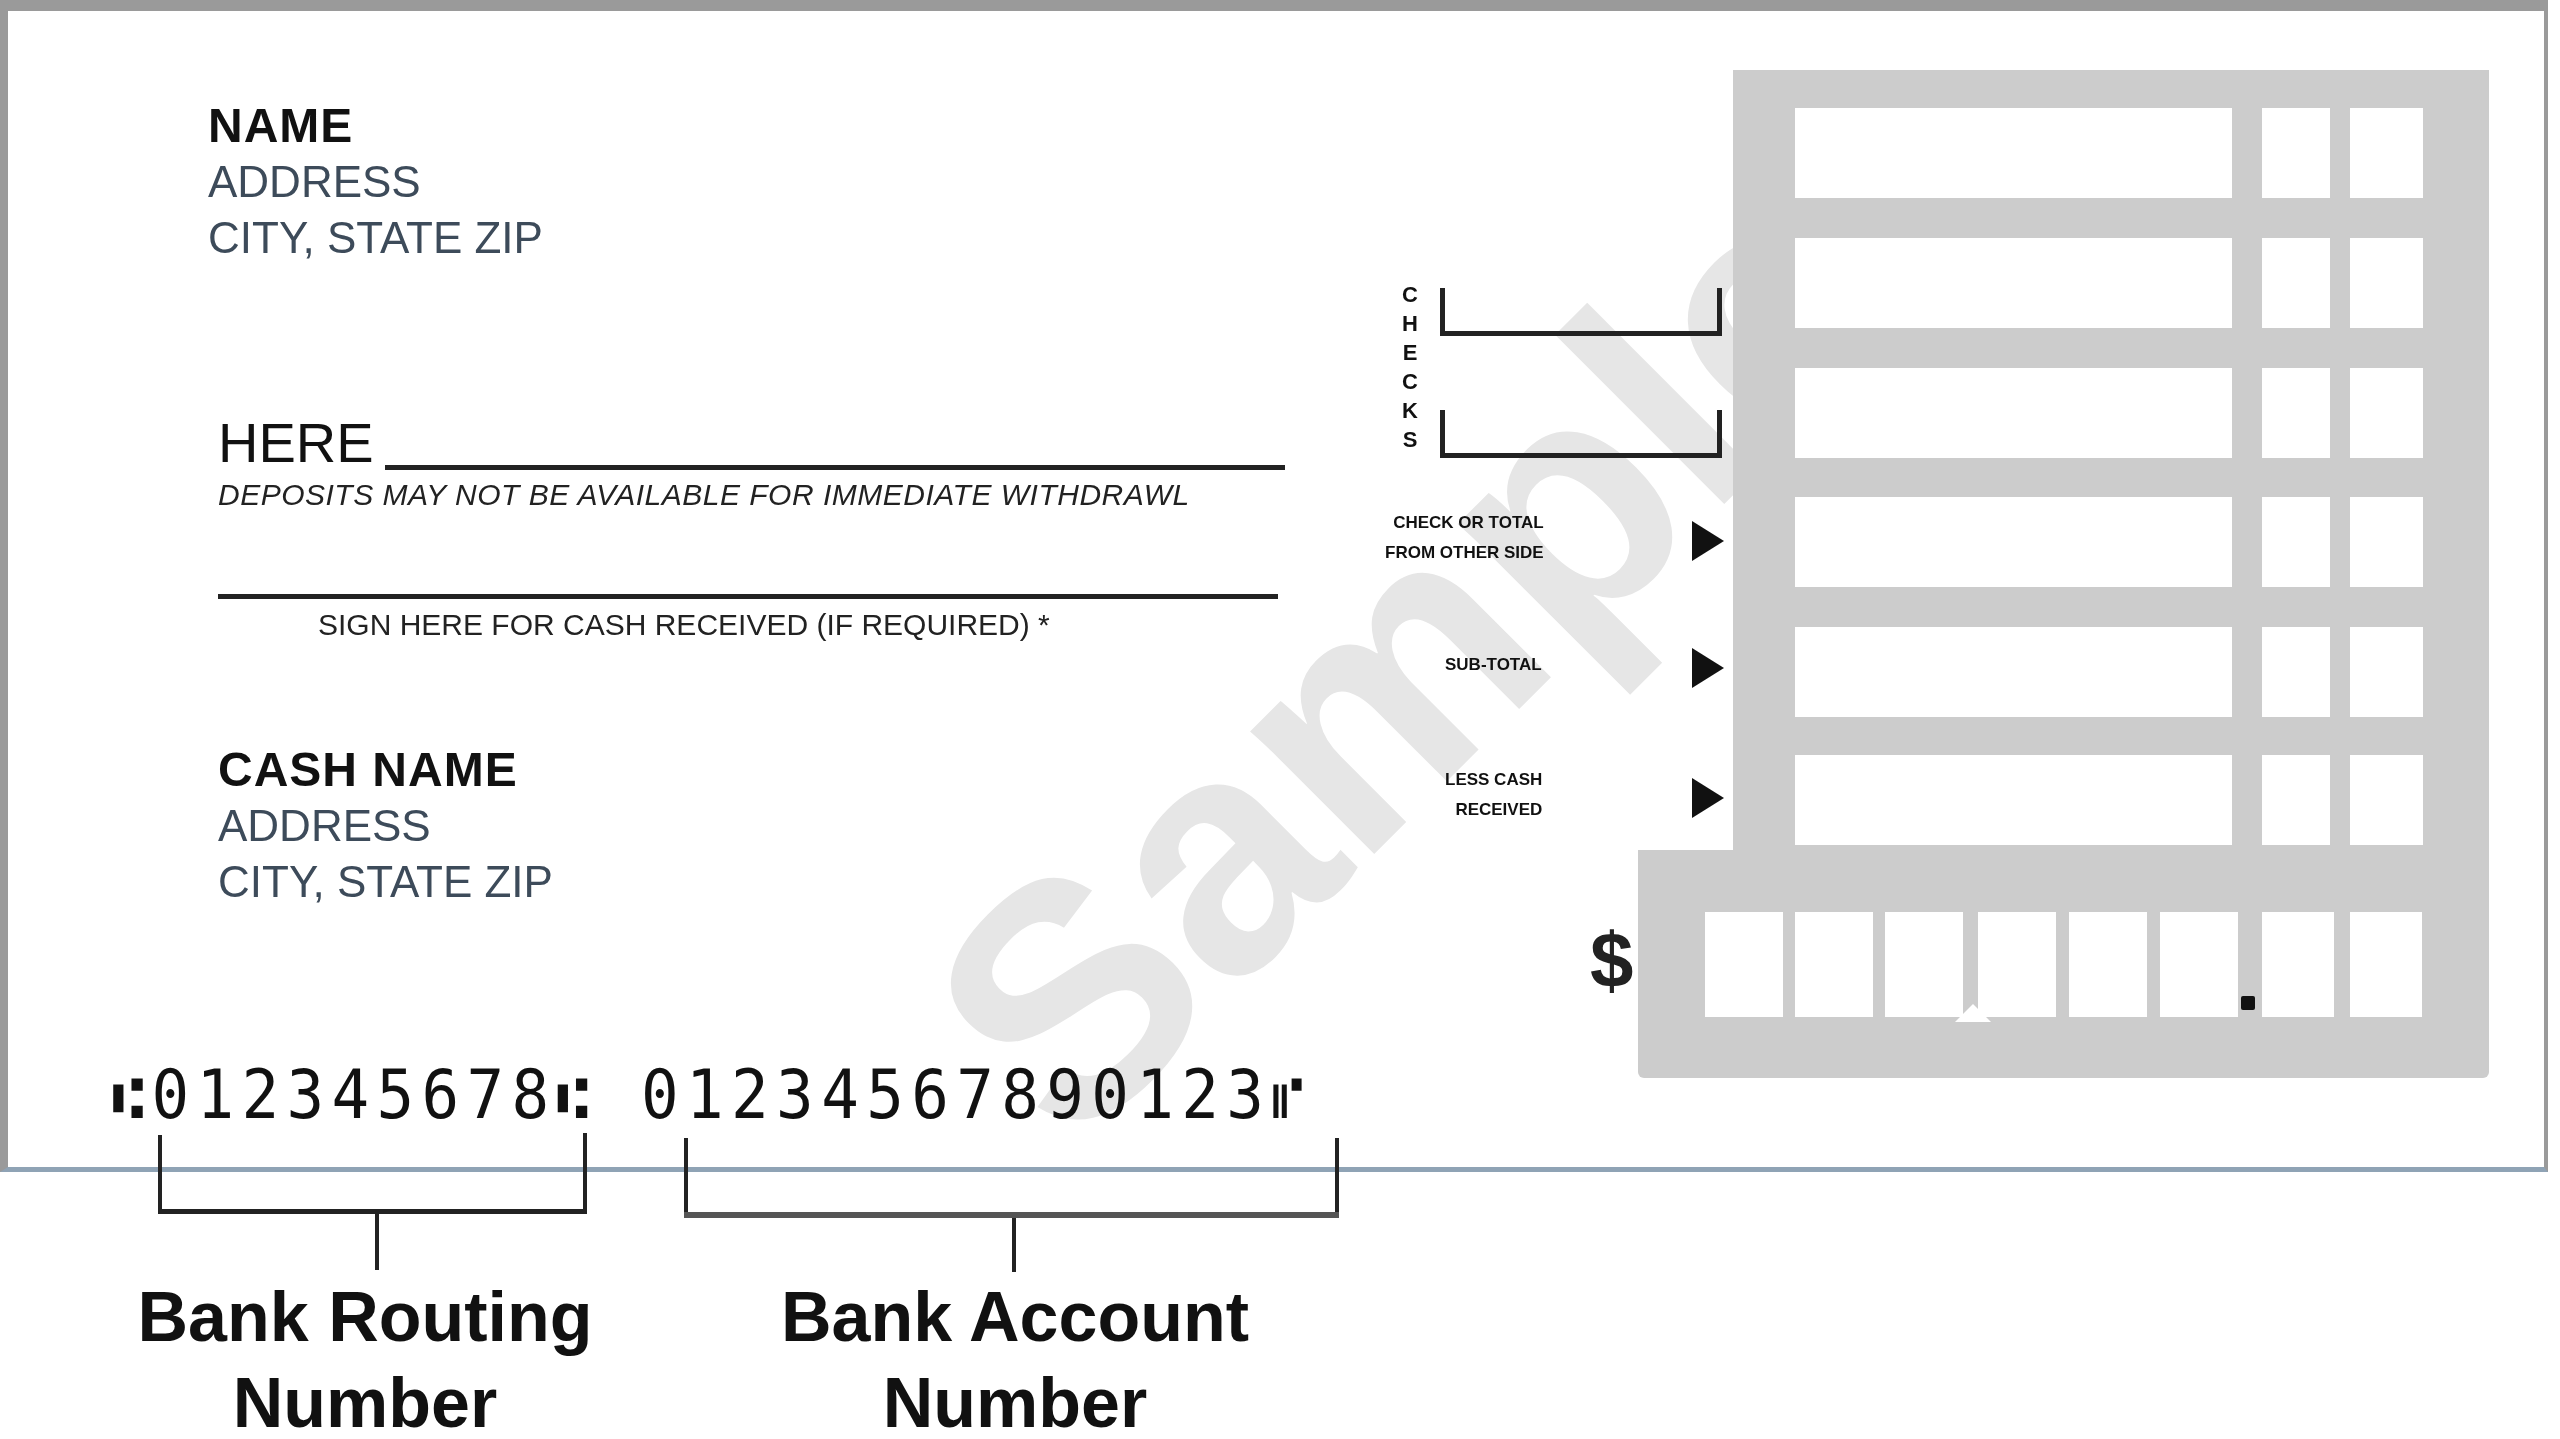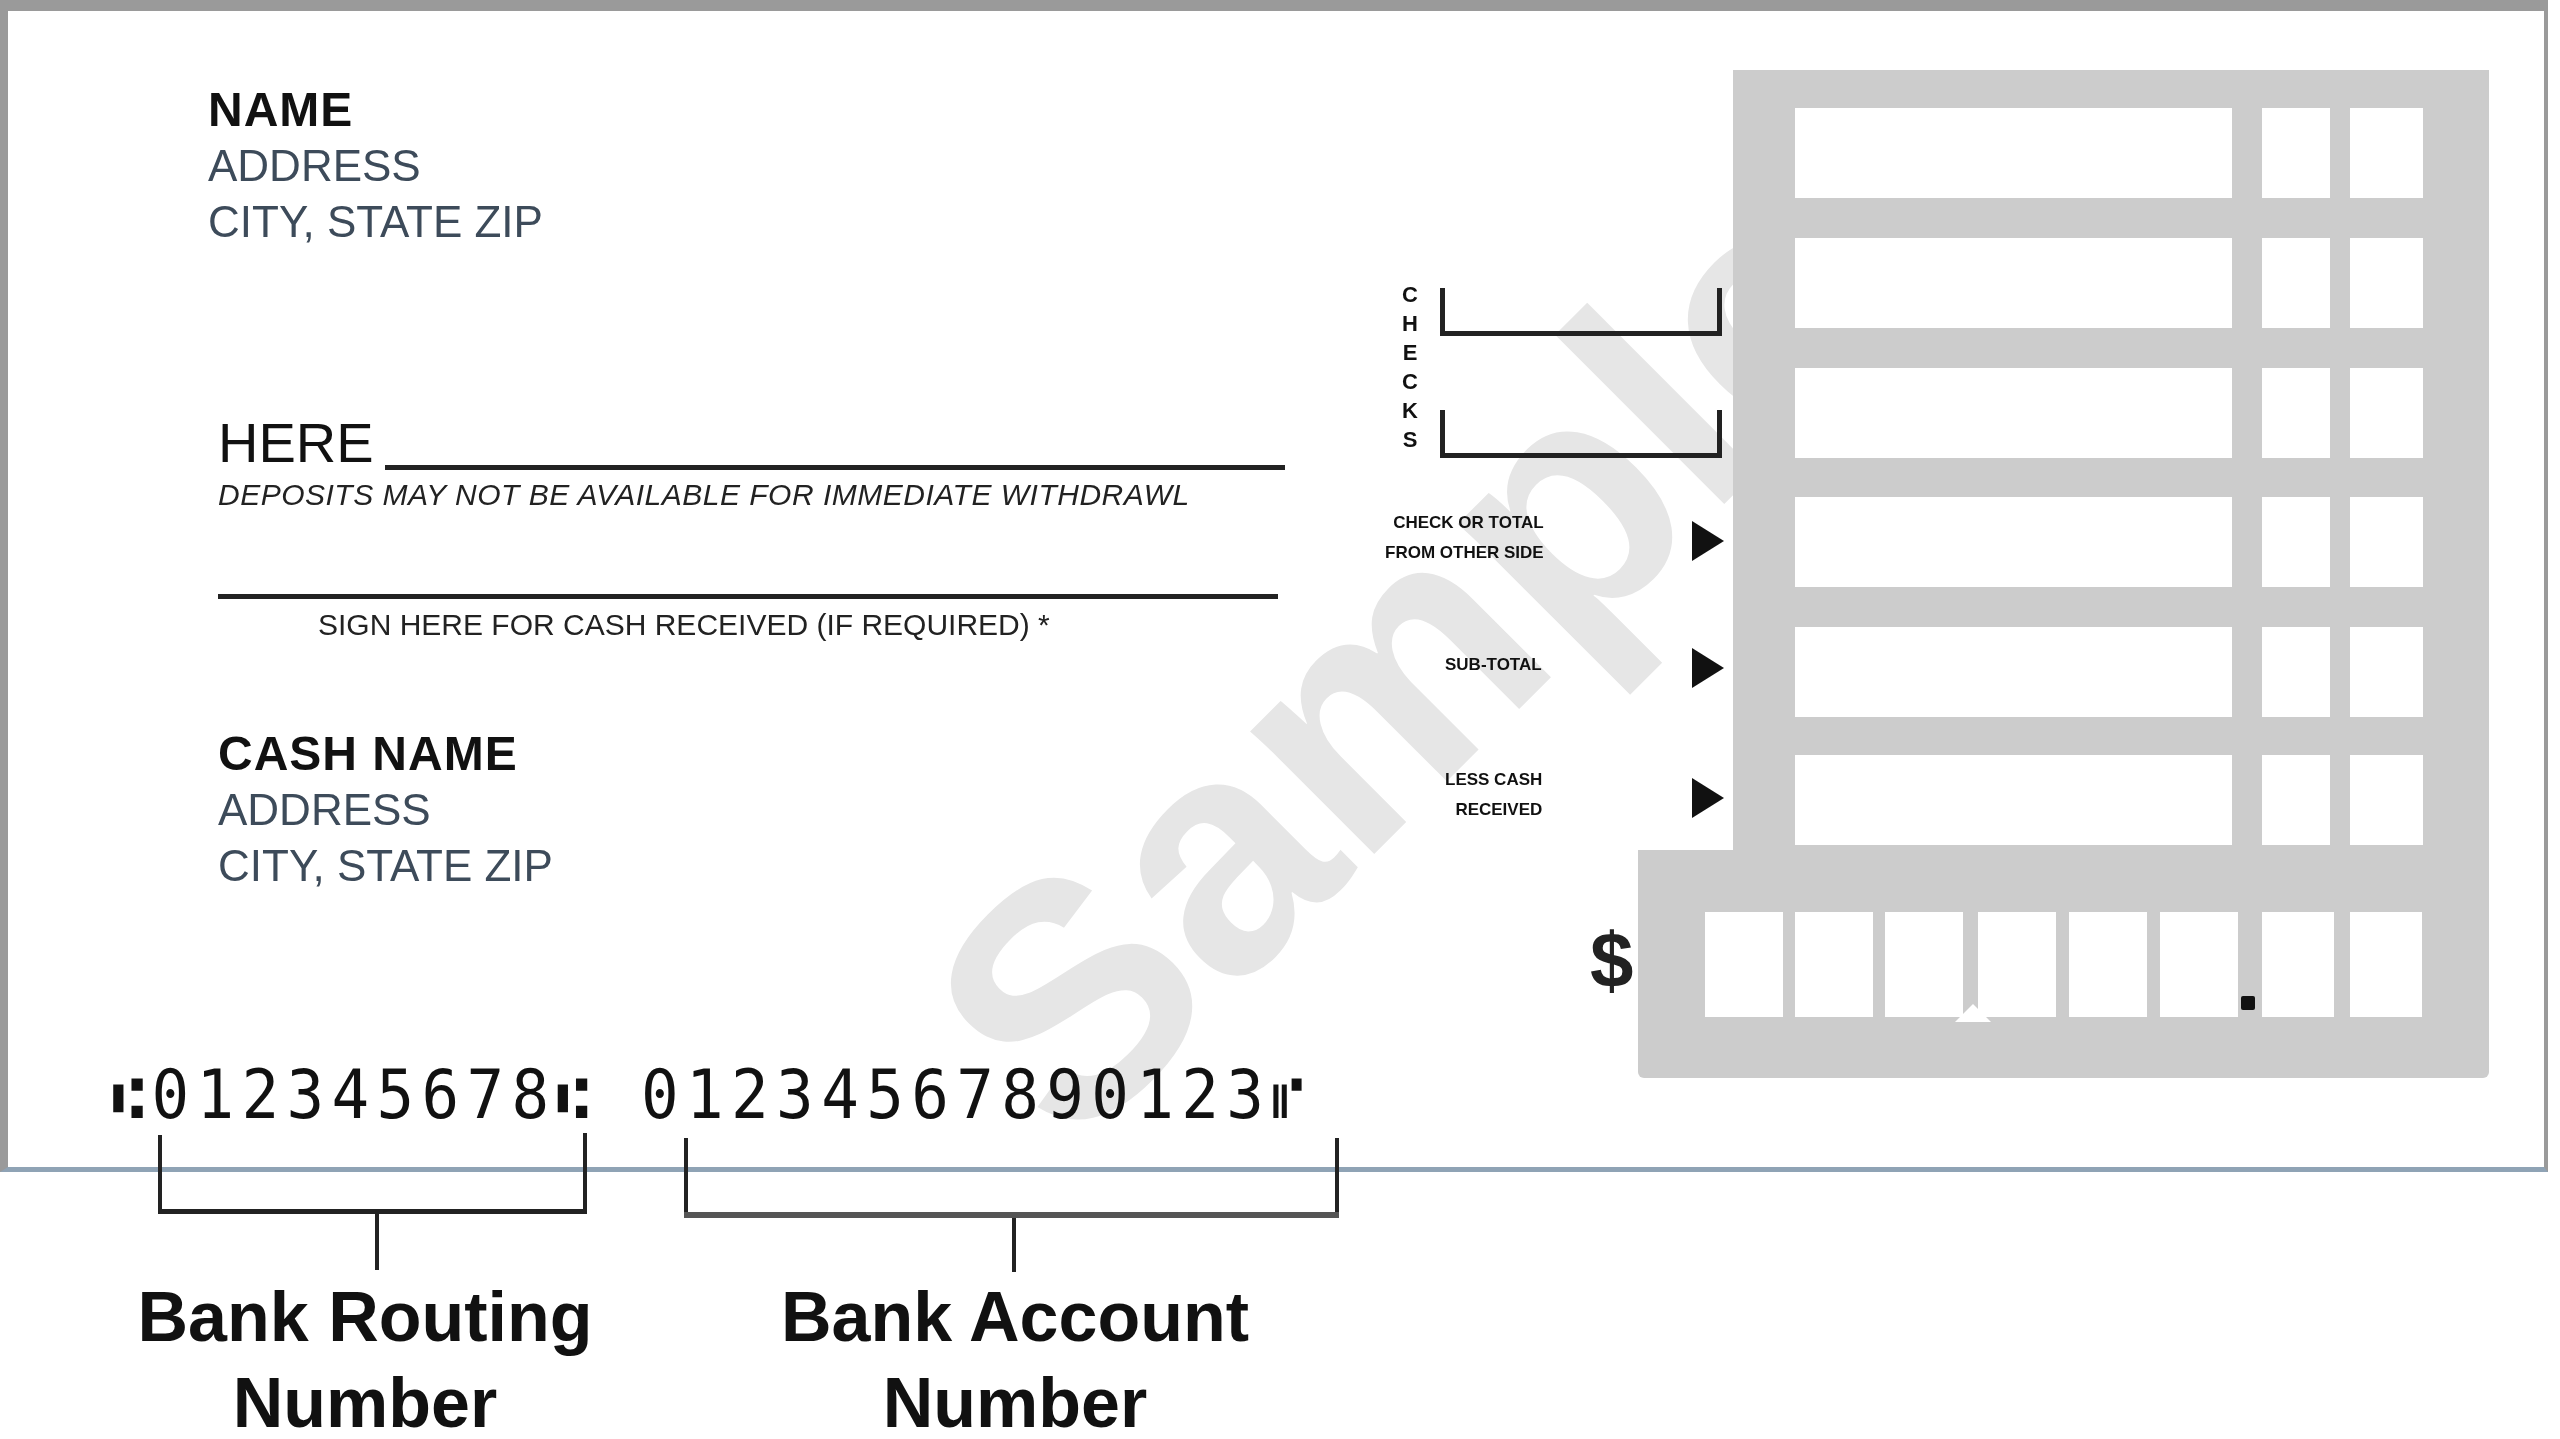--- a/index.html
+++ b/index.html
@@ -11,21 +11,21 @@
     position: absolute; left: 0; top: 0; width: 2548px; height: 1172px;
     background: #fff;
     border-top: 11px solid #9a9a9a;
     border-left: 8px solid #9a9a9a;
     border-right: 4px solid #9a9a9a;
     border-bottom: 5px solid #8fa3b5;
     box-sizing: border-box;
   }
   .abs { position: absolute; }
   .owner { left: 208px; top: 82px; line-height: 56px; }
-  .owner .nm, .bank .nm { font-weight: bold; font-size: 48px; color: #111; letter-spacing: 1px; }
+  .owner .nm, .bank .nm { font-weight: bold; font-size: 48px; color: #111; letter-spacing: 1px; margin-top: 16px; }
   .owner .ln, .bank .ln { font-size: 44px; color: #3d4b5a; }
   .bank { left: 218px; top: 726px; line-height: 56px; }
 
   .date-label { left: 218px; top: 410px; font-size: 56px; color: #111; }
   .date-line { left: 385px; top: 465px; width: 900px; height: 5px; background: #222; }
   .disclaimer { left: 218px; top: 478px; font-size: 30px; font-style: italic; color: #222; white-space: nowrap; letter-spacing: 0.5px; text-align: center; }
   .sign-line { left: 218px; top: 594px; width: 1060px; height: 5px; background: #222; }
   .sign-caption { left: 318px; top: 608px; font-size: 30px; color: #222; white-space: nowrap; text-align: center; }
 
   .watermark {

